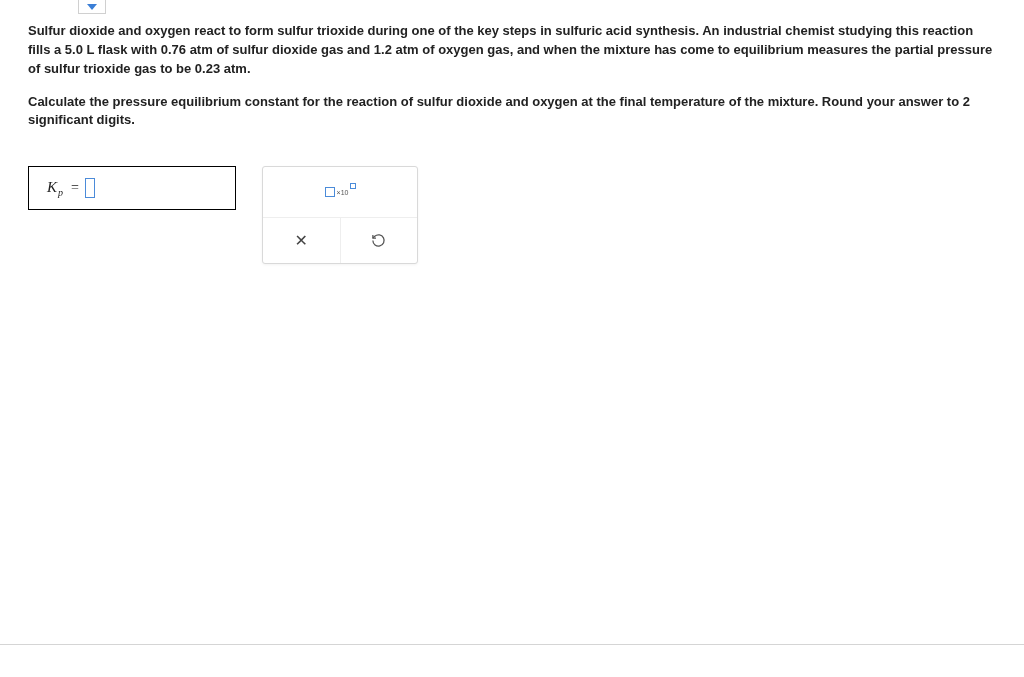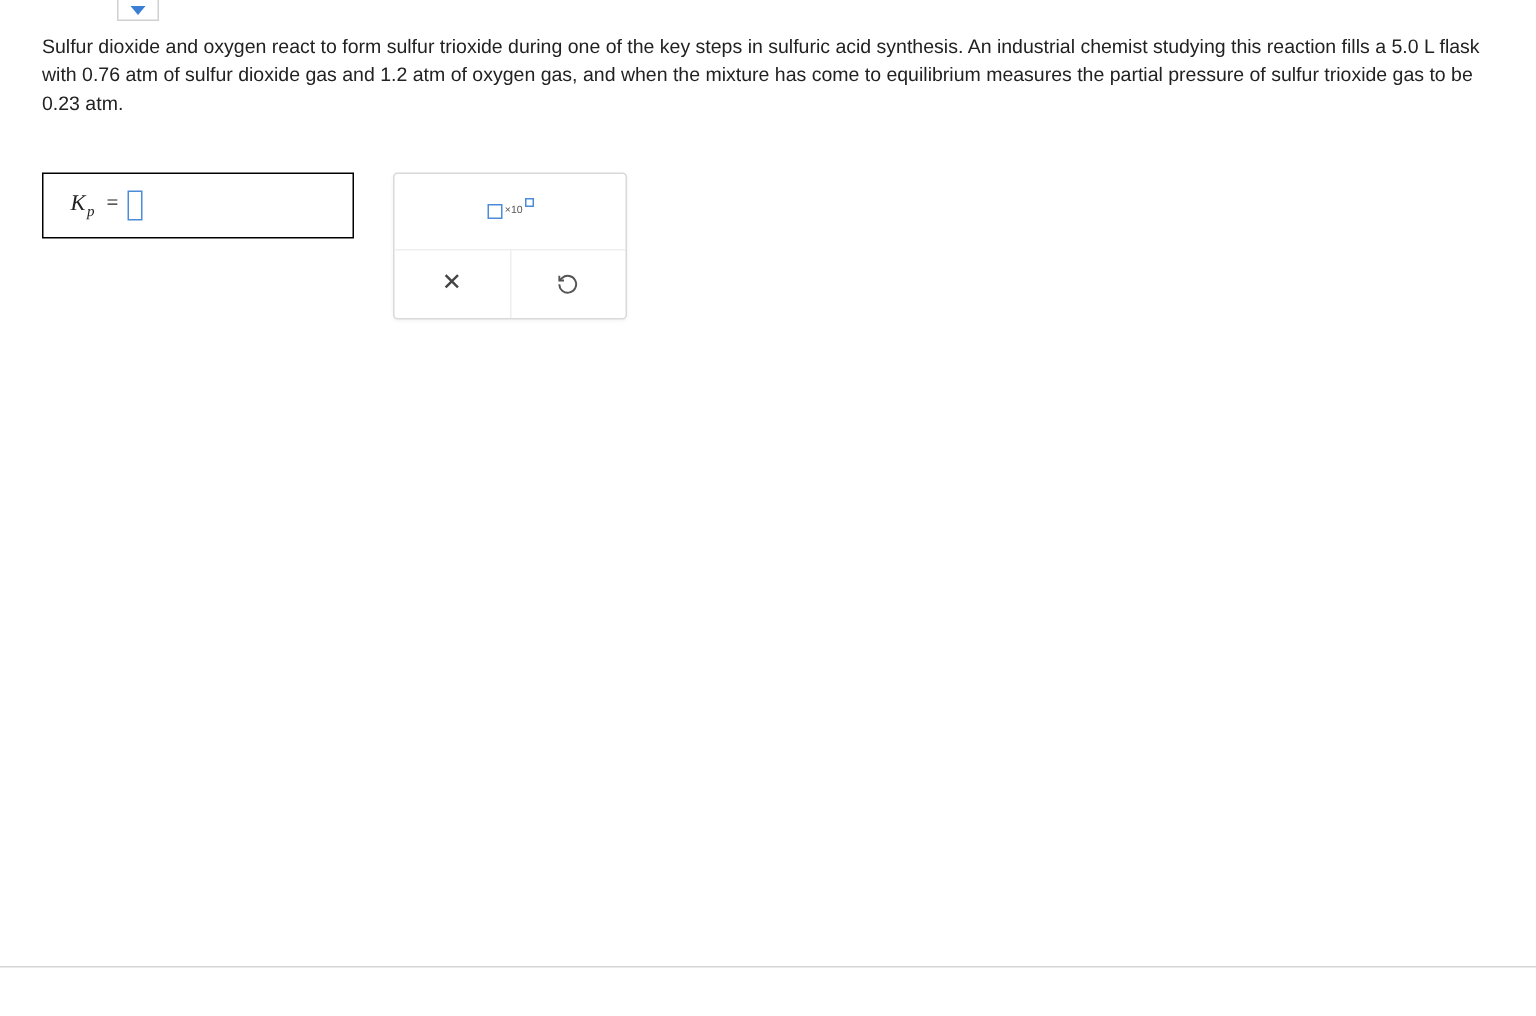--- a/index.html
+++ b/index.html
@@ -30,21 +30,21 @@
       width: 0;
       height: 0;
       border-left: 5px solid transparent;
       border-right: 5px solid transparent;
       border-top: 6px solid #3b7ed6;
     }
     .content {
       padding: 22px 28px 0 28px;
       line-height: 1.45;
     }
-    .para { margin-bottom: 14px; }
+    .para { margin-bottom: 14px; font-weight: bold; }
     .answer-area {
       margin-top: 36px;
       display: flex;
       gap: 26px;
       align-items: flex-start;
     }
     .input-box {
       border: 1px solid #000;
       width: 208px;
       height: 44px;
@@ -142,20 +142,21 @@
 <body>
 
 <div class="chevron-container">
   <div class="chevron-down"></div>
 </div>
 
 <div class="content">
   <p class="para">
     <span>Sulfur dioxide and oxygen react to form sulfur trioxide during one of the key steps in sulfuric acid synthesis. An industrial chemist studying this reaction fills a </span><span>5.0 L</span><span> flask with </span><span>0.76 atm</span><span> of sulfur dioxide gas and </span><span>1.2 atm</span><span> of oxygen gas, and when the mixture has come to equilibrium measures the partial pressure of sulfur trioxide gas to be </span><span>0.23 atm</span><span>.</span>
   </p>
+  <p class="para">Calculate the pressure equilibrium constant for the reaction of sulfur dioxide and oxygen at the final temperature of the mixture. Round your answer to 2 significant digits.</p>
 
   <div class="answer-area">
     <div class="input-box">
       <span class="kp-label">
         <span>K</span>
           <span class="kp-sub">p</span>
       </span>
       <span class="equals">=</span>
       <span class="placeholder-rect"></span>
     </div>

